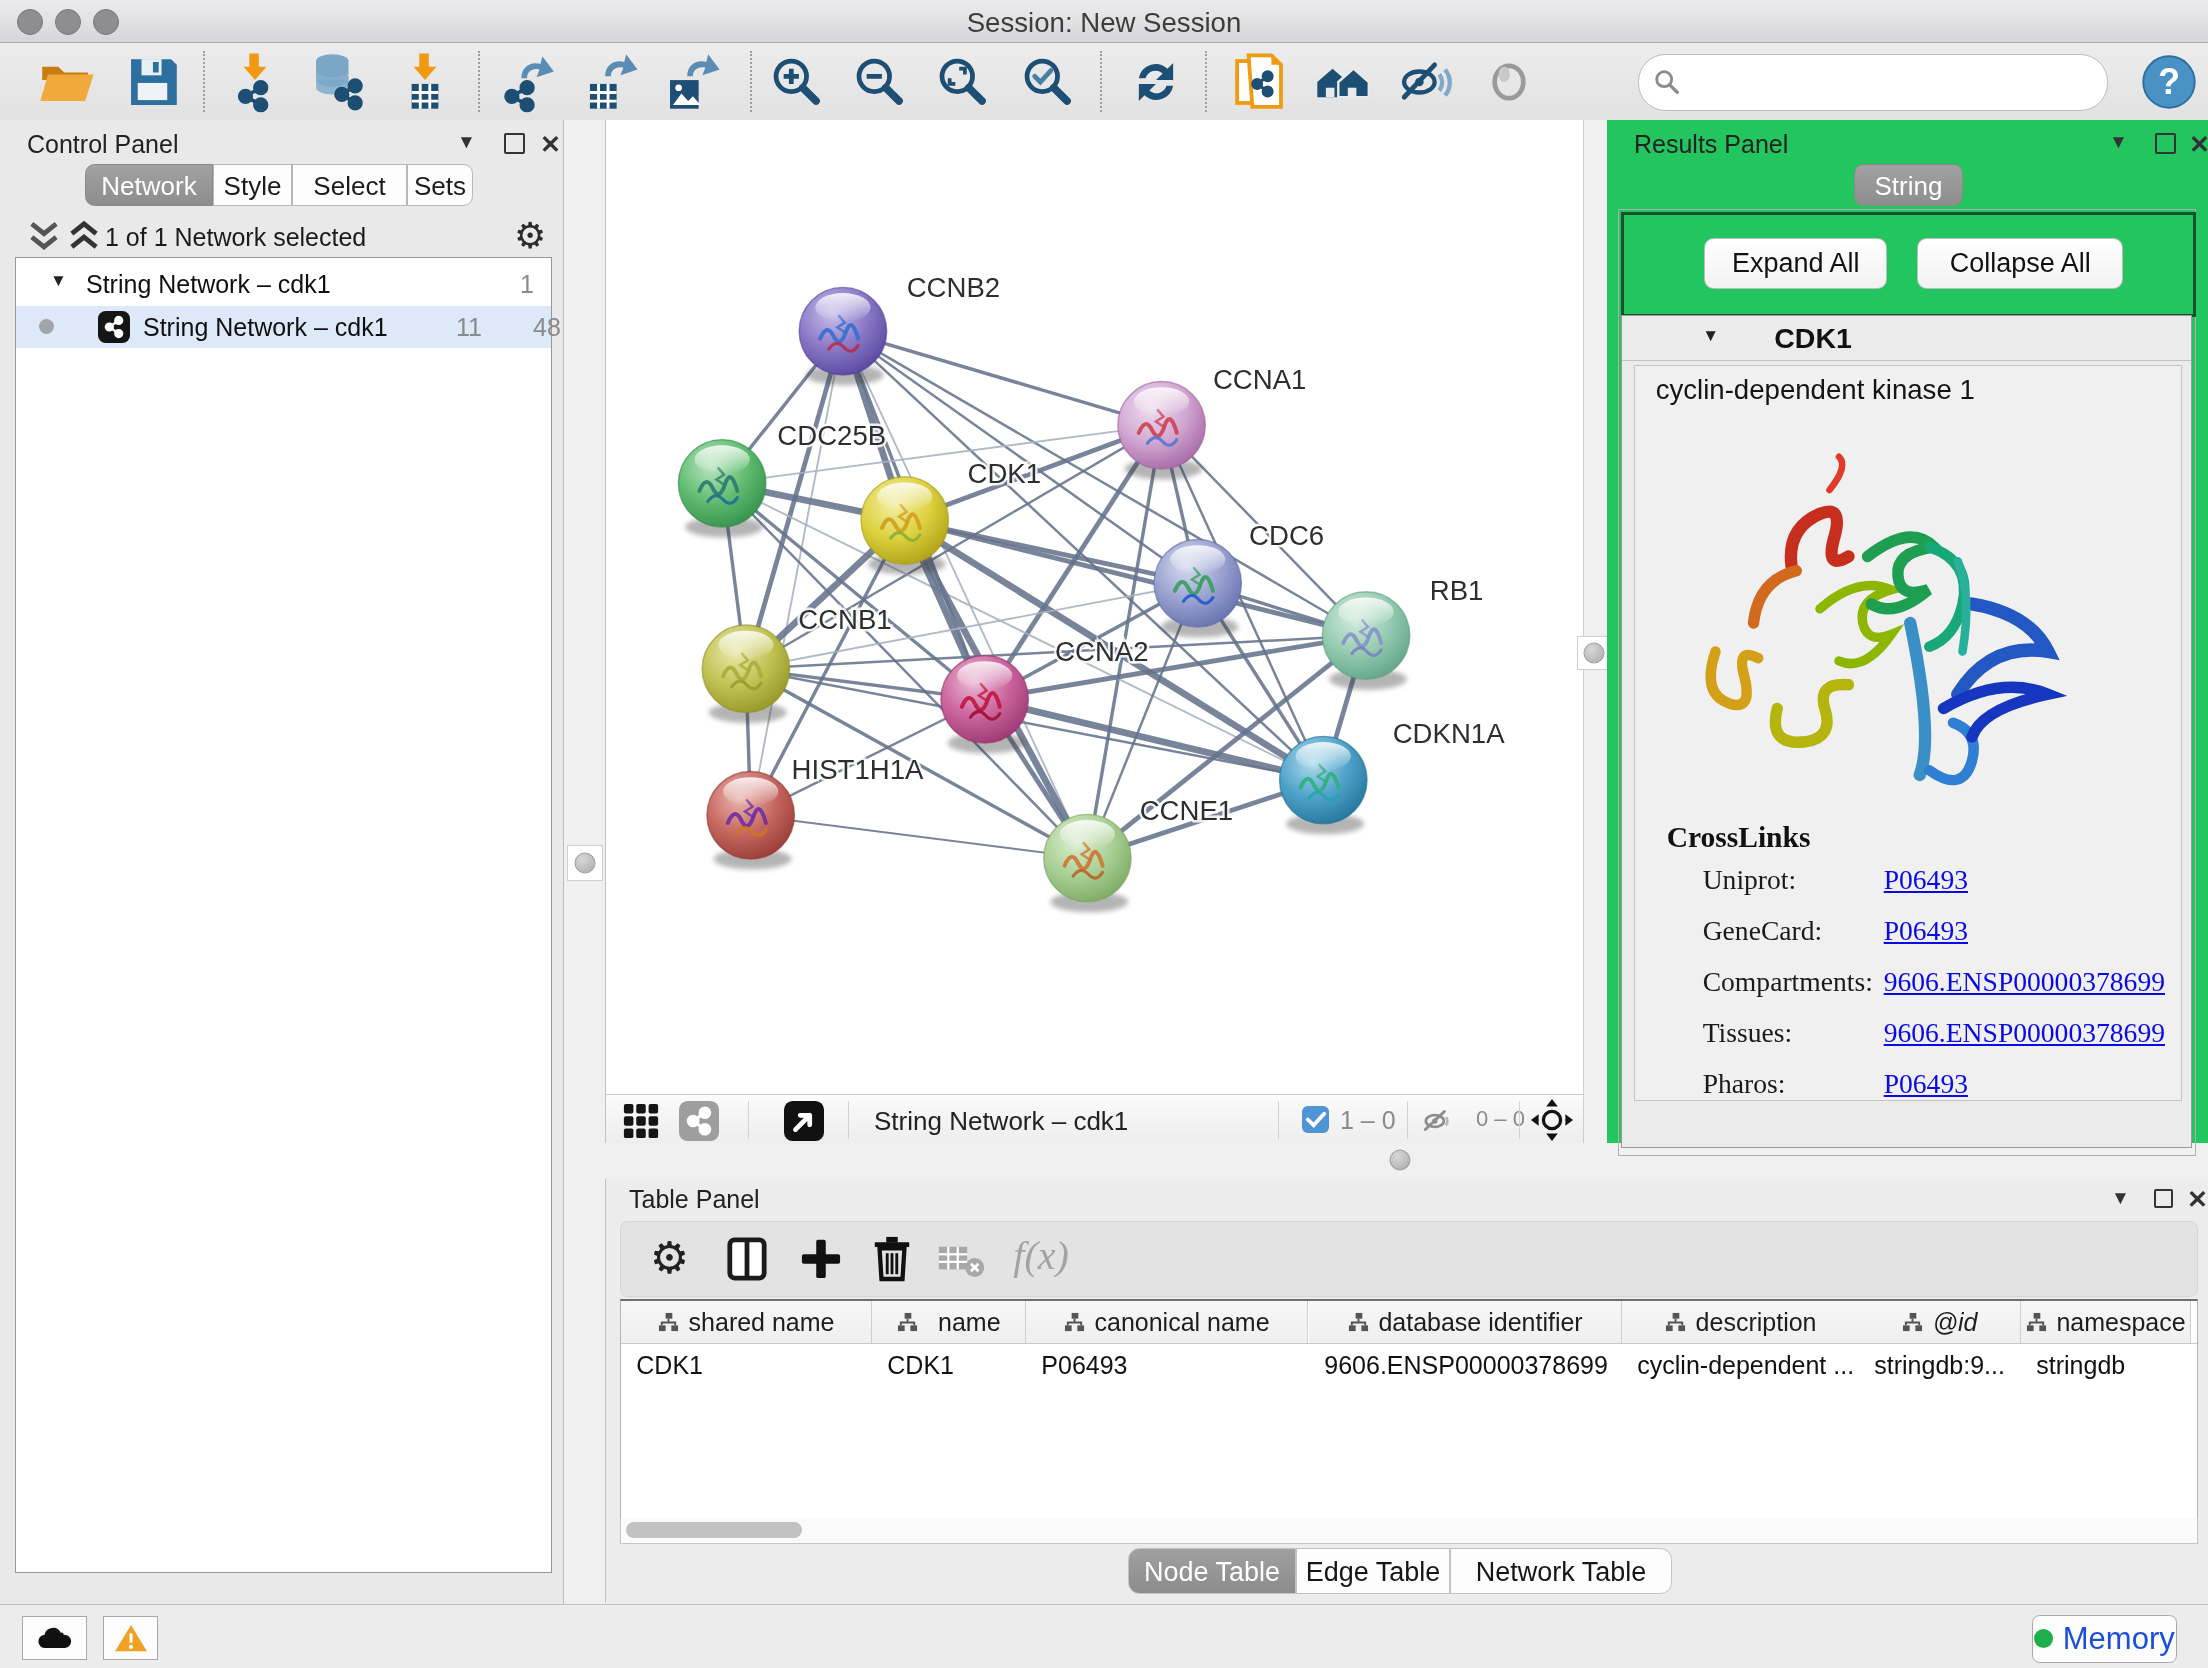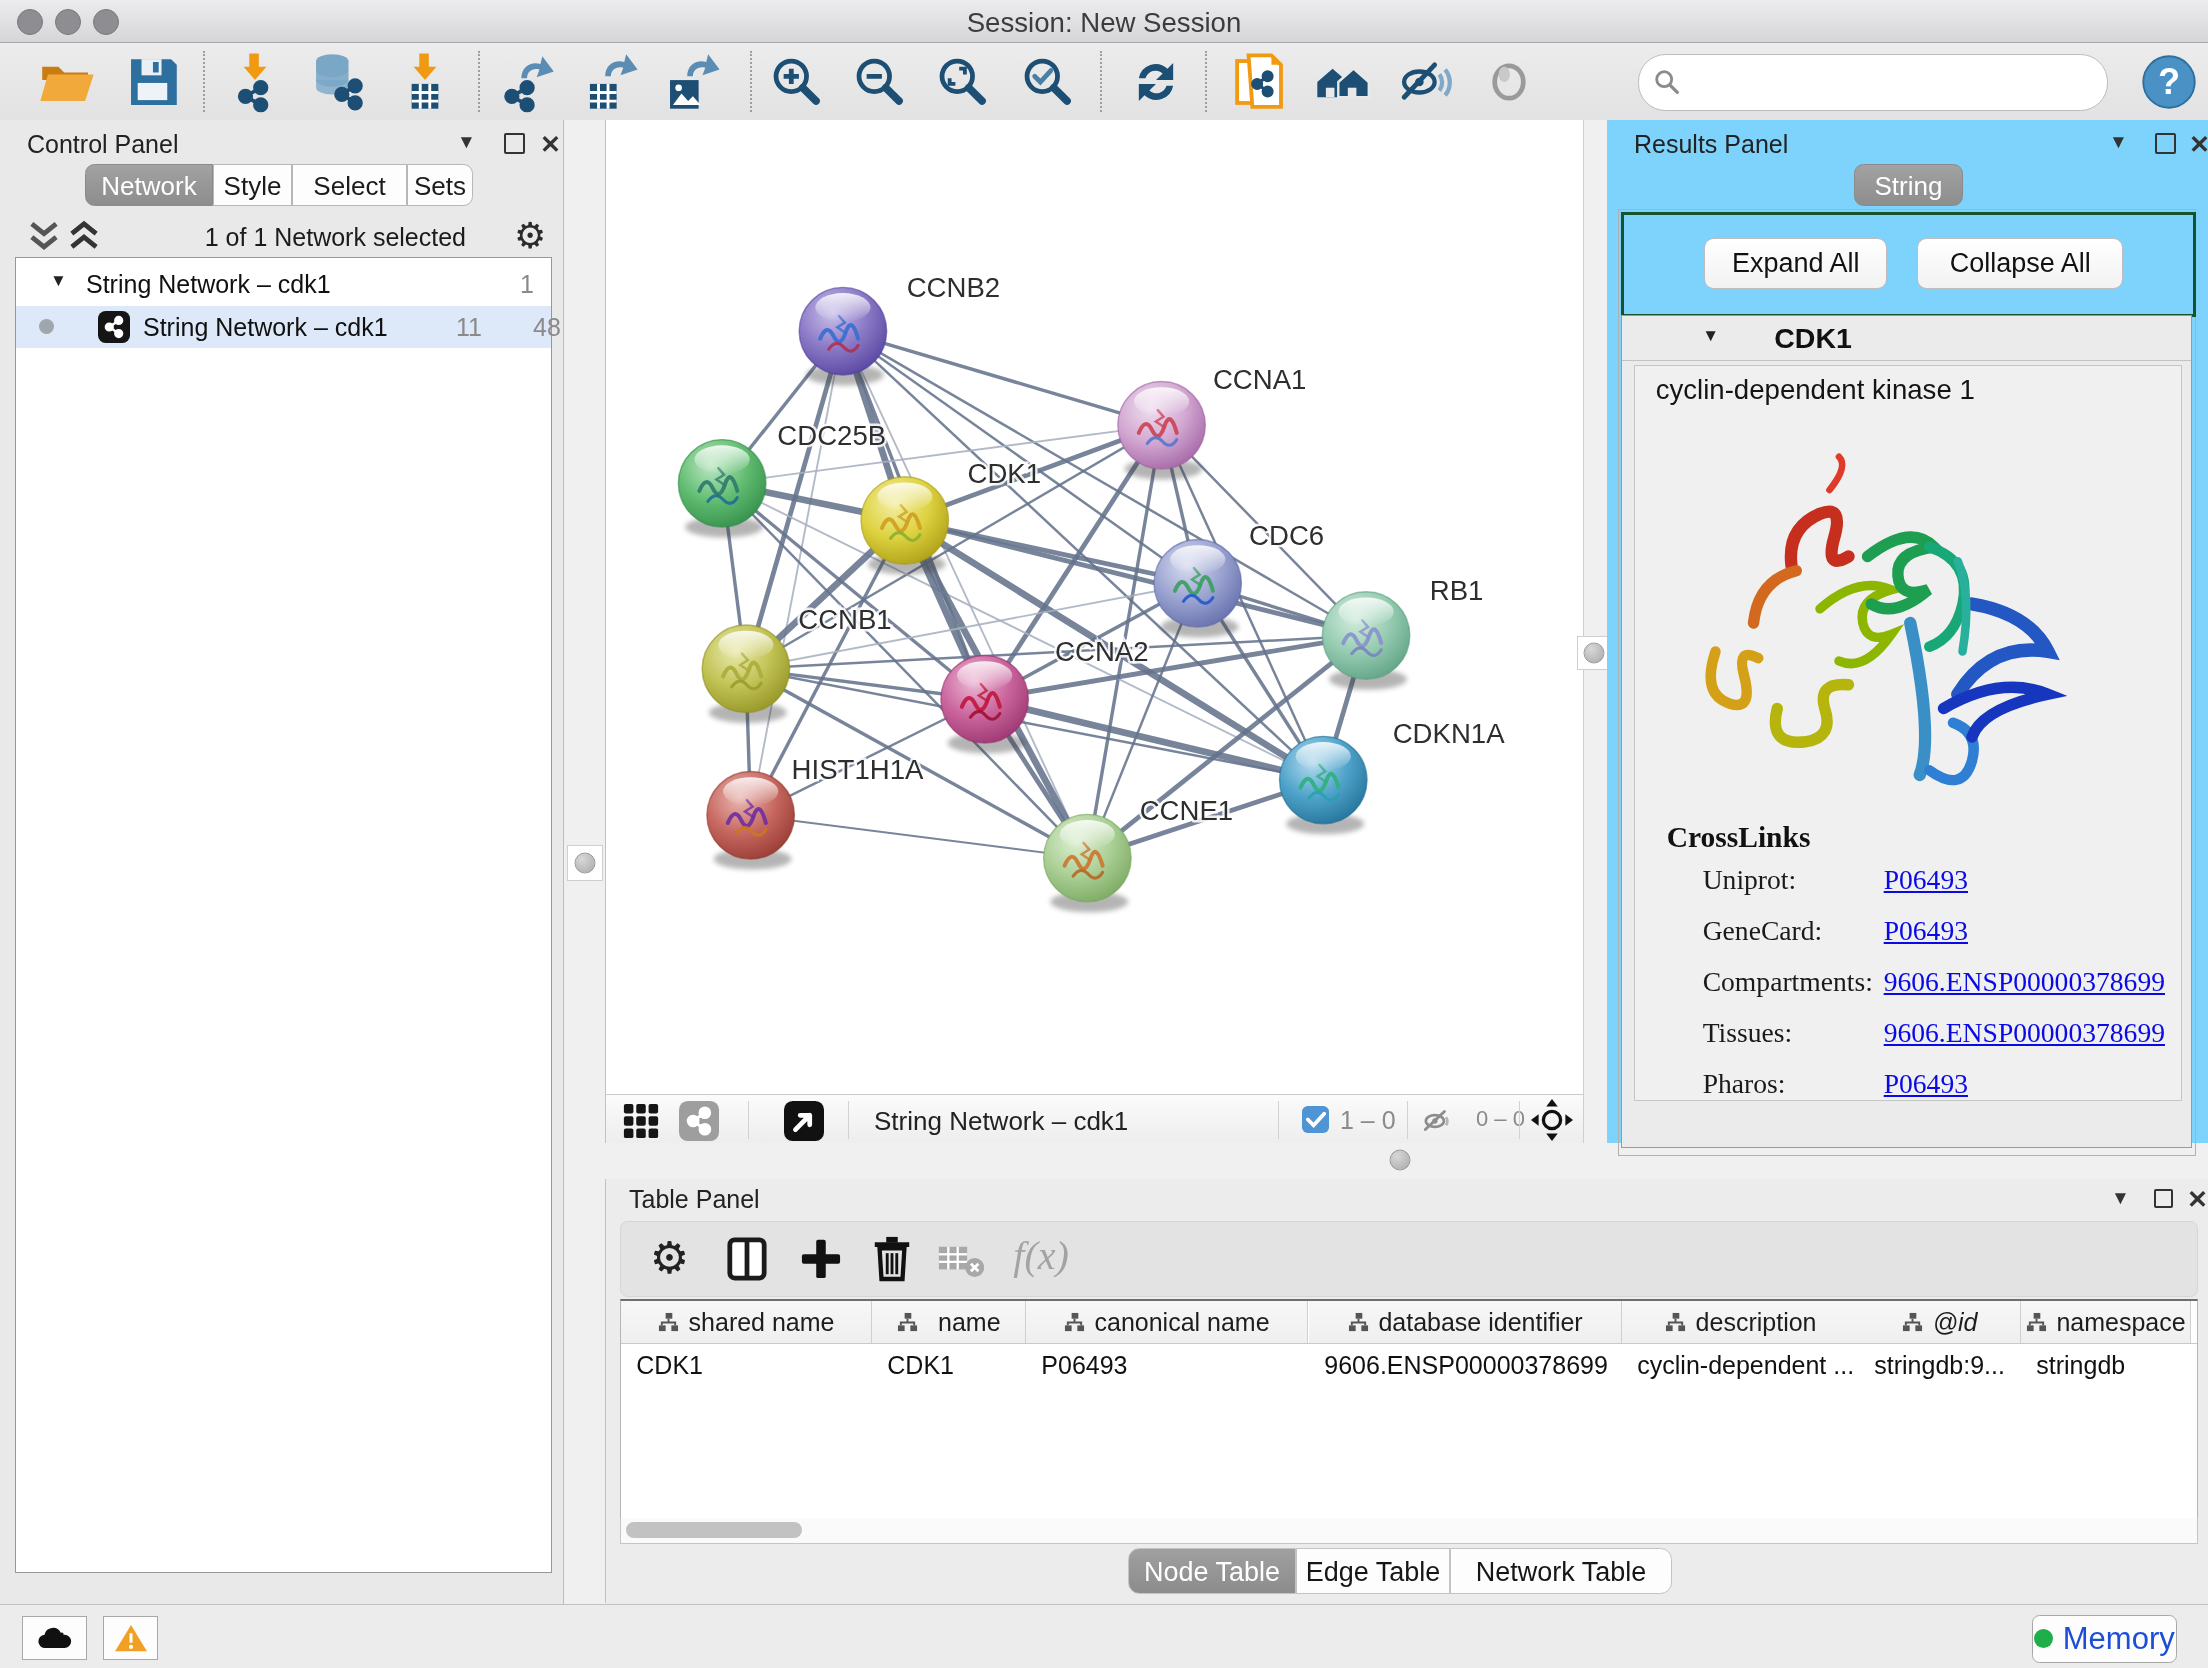--- a/index.html
+++ b/index.html
@@ -262,21 +262,21 @@
         </svg>
     </div>
     <div class="abs" style="left:67px;top:99px;width:34px;height:34px">
       <svg viewBox="0 0 28 30">
           <g fill="none" stroke="#333" stroke-width="4">
             <polyline points="4,12 14,4 24,12"></polyline>
             <polyline points="4,23 14,15 24,23"></polyline>
           </g>
         </svg>
     </div>
-    <div class="abs" style="left:105px;top:103px;width:361px;text-align:right;font-size:25px;color:#1b1b1b">1 of 1 Network selected</div>
+    <div class="abs" style="left:105px;top:103px;width:361px;text-align:left;font-size:25px;color:#1b1b1b">1 of 1 Network selected</div>
     <div class="abs" style="left:514px;top:95px;font-size:36px;color:#2b2b2b">⚙</div>
 
     <div class="pbox" style="left:15px;top:137px;width:535px;height:1314px">
       <div class="treerow" style="top:5.7px">
         <span class="abs" style="left:34px;top:7.6px;font-size:17px;color:#222">▼</span>
         <span class="abs" style="left:70px;top:6.7px;font-size:25px;color:#101010">String Network – cdk1</span>
         <span class="abs dim" style="right:17px;top:6.7px;font-size:25px">1</span>
       </div>
       <div class="treerow" style="top:48px;background:#dde8f8">
         <span class="abs" style="left:23px;top:13.3px;width:15px;height:15px;border-radius:50%;background:#a0a6ab"></span>
@@ -652,21 +652,21 @@
         <i></i>
       </div>
   </div>
 
   <div class="abs strip" style="left:605px;top:1143px;width:1604px;height:36px">
     <div class="grip" style="left:780px;top:1.9px;width:30px;height:30px;border:none;background:transparent">
         <i></i>
       </div>
   </div>
 
-  <div class="abs" style="left:1607px;top:120px;width:601px;height:1023px;background:#7dd3fc">
+  <div class="abs" style="left:1607px;top:120px;width:601px;height:1023px;background:#22c55e">
     <div class="abs panel-title" style="left:27px;top:9.5px">Results Panel</div>
     <div class="pan-ico" style="left:502px;top:11.4px">▼</div>
     <div class="abs" style="left:548px;top:13.3px;width:17px;height:17px;border:2.9px solid #333;border-radius:1.9px"></div>
     <div class="pan-ico" style="left:582px;top:9.5px;font-size:25px;font-weight:bold">✕</div>
     <div class="abs tab sel" style="left:247px;top:44px;width:109px;border-radius:9.5px;position:absolute">String</div>
     <div class="abs" style="left:11.4px;top:89px;width:576px;height:945px;border:1.9px solid #b0b0b0">
       <div class="abs" style="left:1.9px;top:1.9px;width:569px;height:99px;border:3px solid #14532d">
         <div class="btn" style="left:80px;top:23px;width:181px;height:49px;line-height:49px">Expand All</div>
         <div class="btn" style="left:293px;top:23px;width:204px;height:49px;line-height:49px">Collapse All</div>
       </div>

